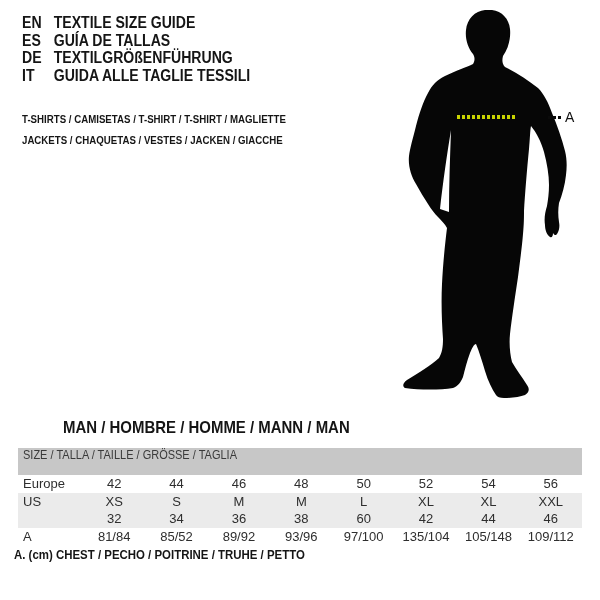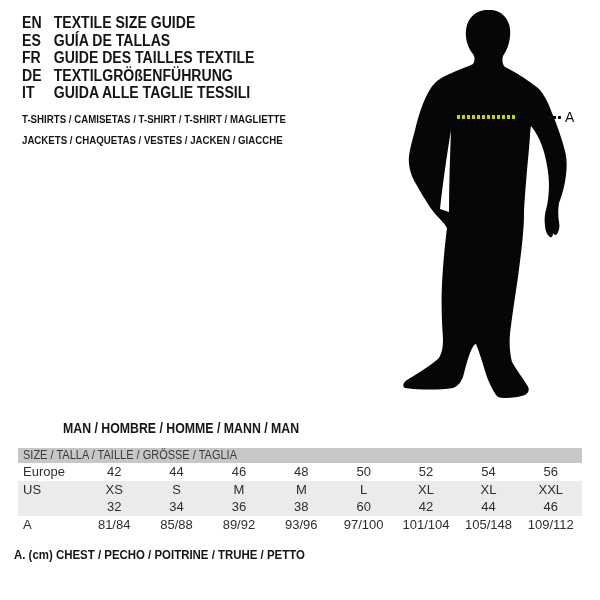--- a/index.html
+++ b/index.html
@@ -22,46 +22,45 @@
   
   .figure{position:absolute;left:395px;top:8px;width:185px;height:392px;}
   .figure svg{position:absolute;left:0;top:0;}
   .chest-line{position:absolute;left:62px;top:107px;width:60px;height:4px;
     background:repeating-linear-gradient(90deg,var(--c-dash) 0 3px,transparent 3px 5px);}
   .connector{position:absolute;left:153px;top:108px;width:14px;height:3px;
     background:repeating-linear-gradient(90deg,#0a0a0a 0 3px,transparent 3px 5px);}
   .measure-label{position:absolute;left:170px;top:102px;font-size:14px;line-height:14px;color:#111;}
 
   
-  .man-title{position:absolute;left:22px;top:420px;font-size:14px;font-weight:bold;line-height:16px;white-space:nowrap;padding-left:41px;}
+  .man-title{position:absolute;left:22px;top:420px;font-size:17px;font-weight:bold;line-height:16px;white-space:nowrap;padding-left:41px;}
 
   
   .size-table{position:absolute;left:18px;top:448px;width:564px;font-size:13px;color:#2e2e2e;}
-  .thead{height:15px;line-height:15px;background:var(--c-header-bg);padding-left:5px;
+  .thead{height:27px;line-height:15px;background:var(--c-header-bg);padding-left:5px;
     font-size:12.5px;color:#3a3a3a;white-space:nowrap;}
   .trow{display:flex;}
   .trow.shaded{background:var(--c-shaded);align-items:flex-end;}
   .trow .rlabel{width:60px;padding-left:5px;text-align:left;}
   .trow .cell{flex:1;text-align:center;}
   .r0,.r3{height:18px;line-height:18px;}
   .r1{height:17px;line-height:17px;}
   .r2{height:18px;line-height:18px;}
 
   
   .footnote{position:absolute;left:14px;top:547px;font-size:13px;font-weight:bold;line-height:16px;white-space:nowrap;}
 </style>
 </head>
 <body>
 
 <div class="canvas">
 
   <div class="lang-block">
       <div class="lang-row"><span class="cond"><span class="lang-code">EN</span><span>TEXTILE SIZE GUIDE</span></span></div>
       <div class="lang-row"><span class="cond"><span class="lang-code">ES</span><span>GUÍA DE TALLAS</span></span></div>
-      <div class="lang-row"><span class="cond"><span class="lang-code">FR</span><span>GUIDE DES TAILLES TEXTILE</span></span></div>
       <div class="lang-row"><span class="cond"><span class="lang-code">DE</span><span>TEXTILGRÖßENFÜHRUNG</span></span></div>
       <div class="lang-row"><span class="cond"><span class="lang-code">IT</span><span>GUIDA ALLE TAGLIE TESSILI</span></span></div>
     </div>
 
   <div class="cat-block">
       <div class="cat-line"><span class="cond">T-SHIRTS / CAMISETAS / T-SHIRT / T-SHIRT / MAGLIETTE</span></div>
       <div class="cat-line"><span class="cond">JACKETS / CHAQUETAS / VESTES / JACKEN / GIACCHE</span></div>
     </div>
 
   <div class="figure">
@@ -168,25 +167,25 @@
           <div class="cell">36</div>
           <div class="cell">38</div>
           <div class="cell">60</div>
           <div class="cell">42</div>
           <div class="cell">44</div>
           <div class="cell">46</div>
         </div>
         <div class="trow r3">
           <div class="rlabel">A</div>
           <div class="cell">81/84</div>
-          <div class="cell">85/88</div>
+          <div class="cell">85/52</div>
           <div class="cell">89/92</div>
           <div class="cell">93/96</div>
           <div class="cell">97/100</div>
-          <div class="cell">101/104</div>
+          <div class="cell">135/104</div>
           <div class="cell">105/148</div>
           <div class="cell">109/112</div>
         </div>
       </div>
   </div>
 
   <div class="footnote">
     <span class="cond">A. (cm) CHEST / PECHO / POITRINE / TRUHE / PETTO</span>
   </div>
 

